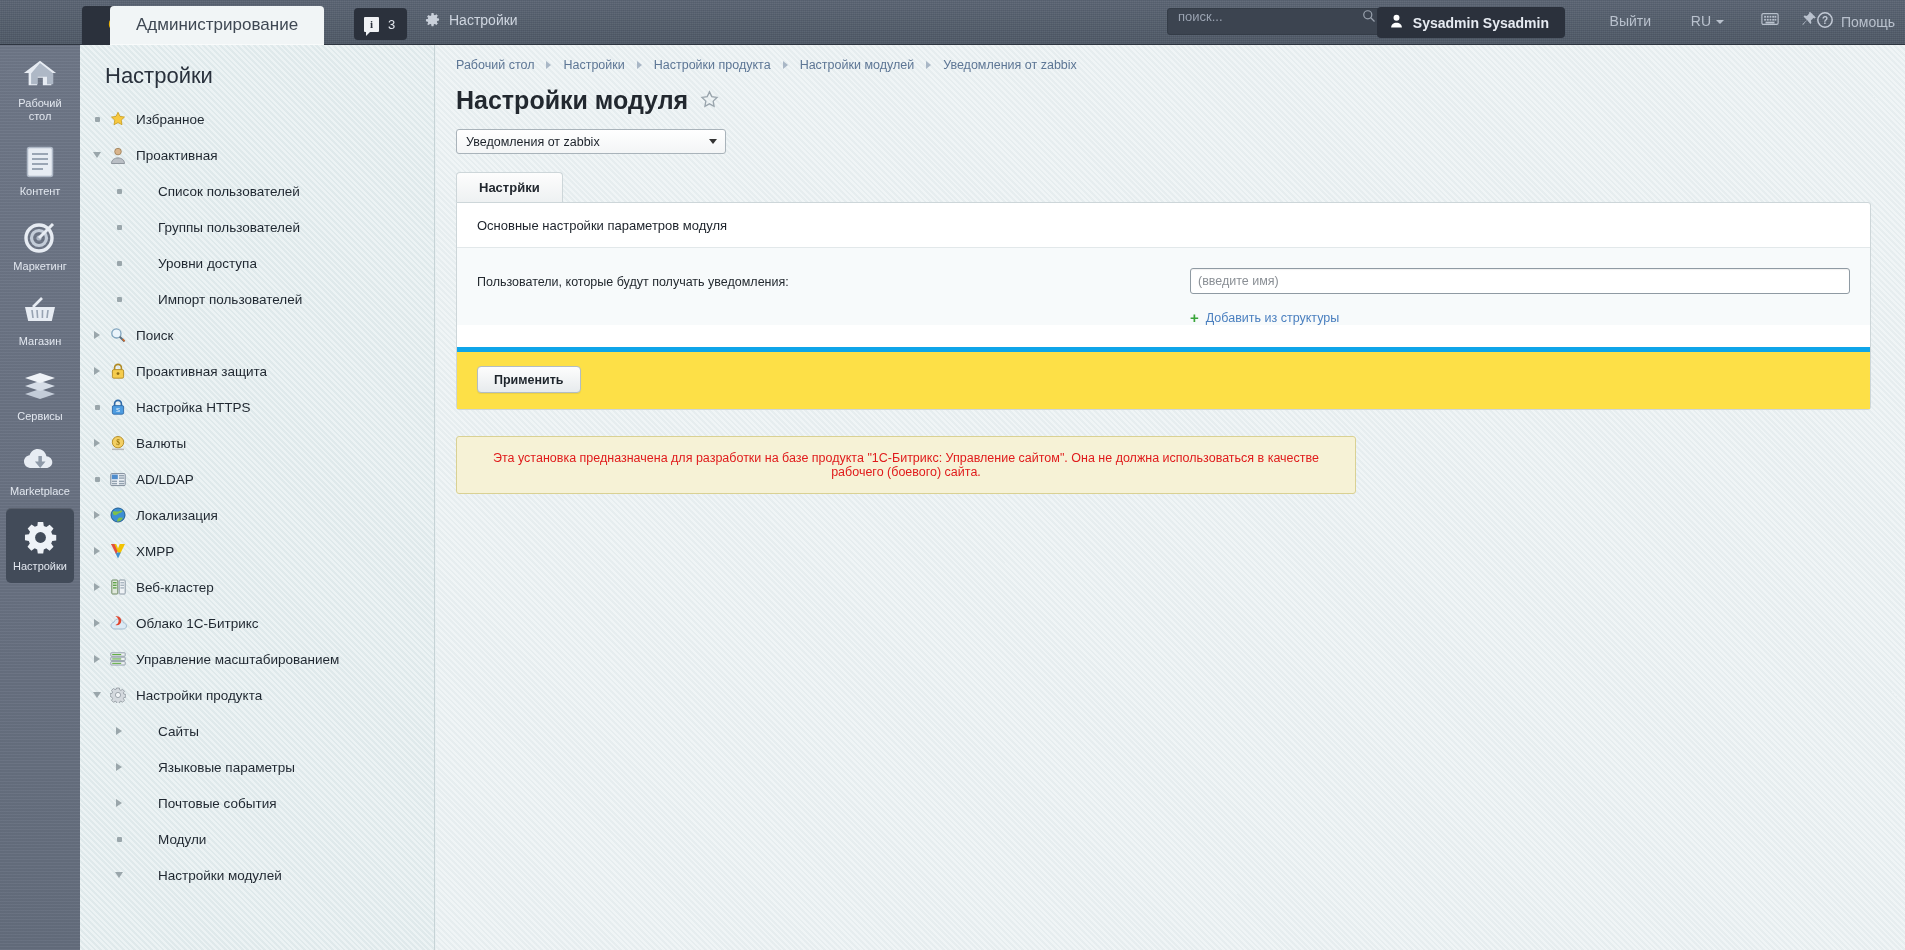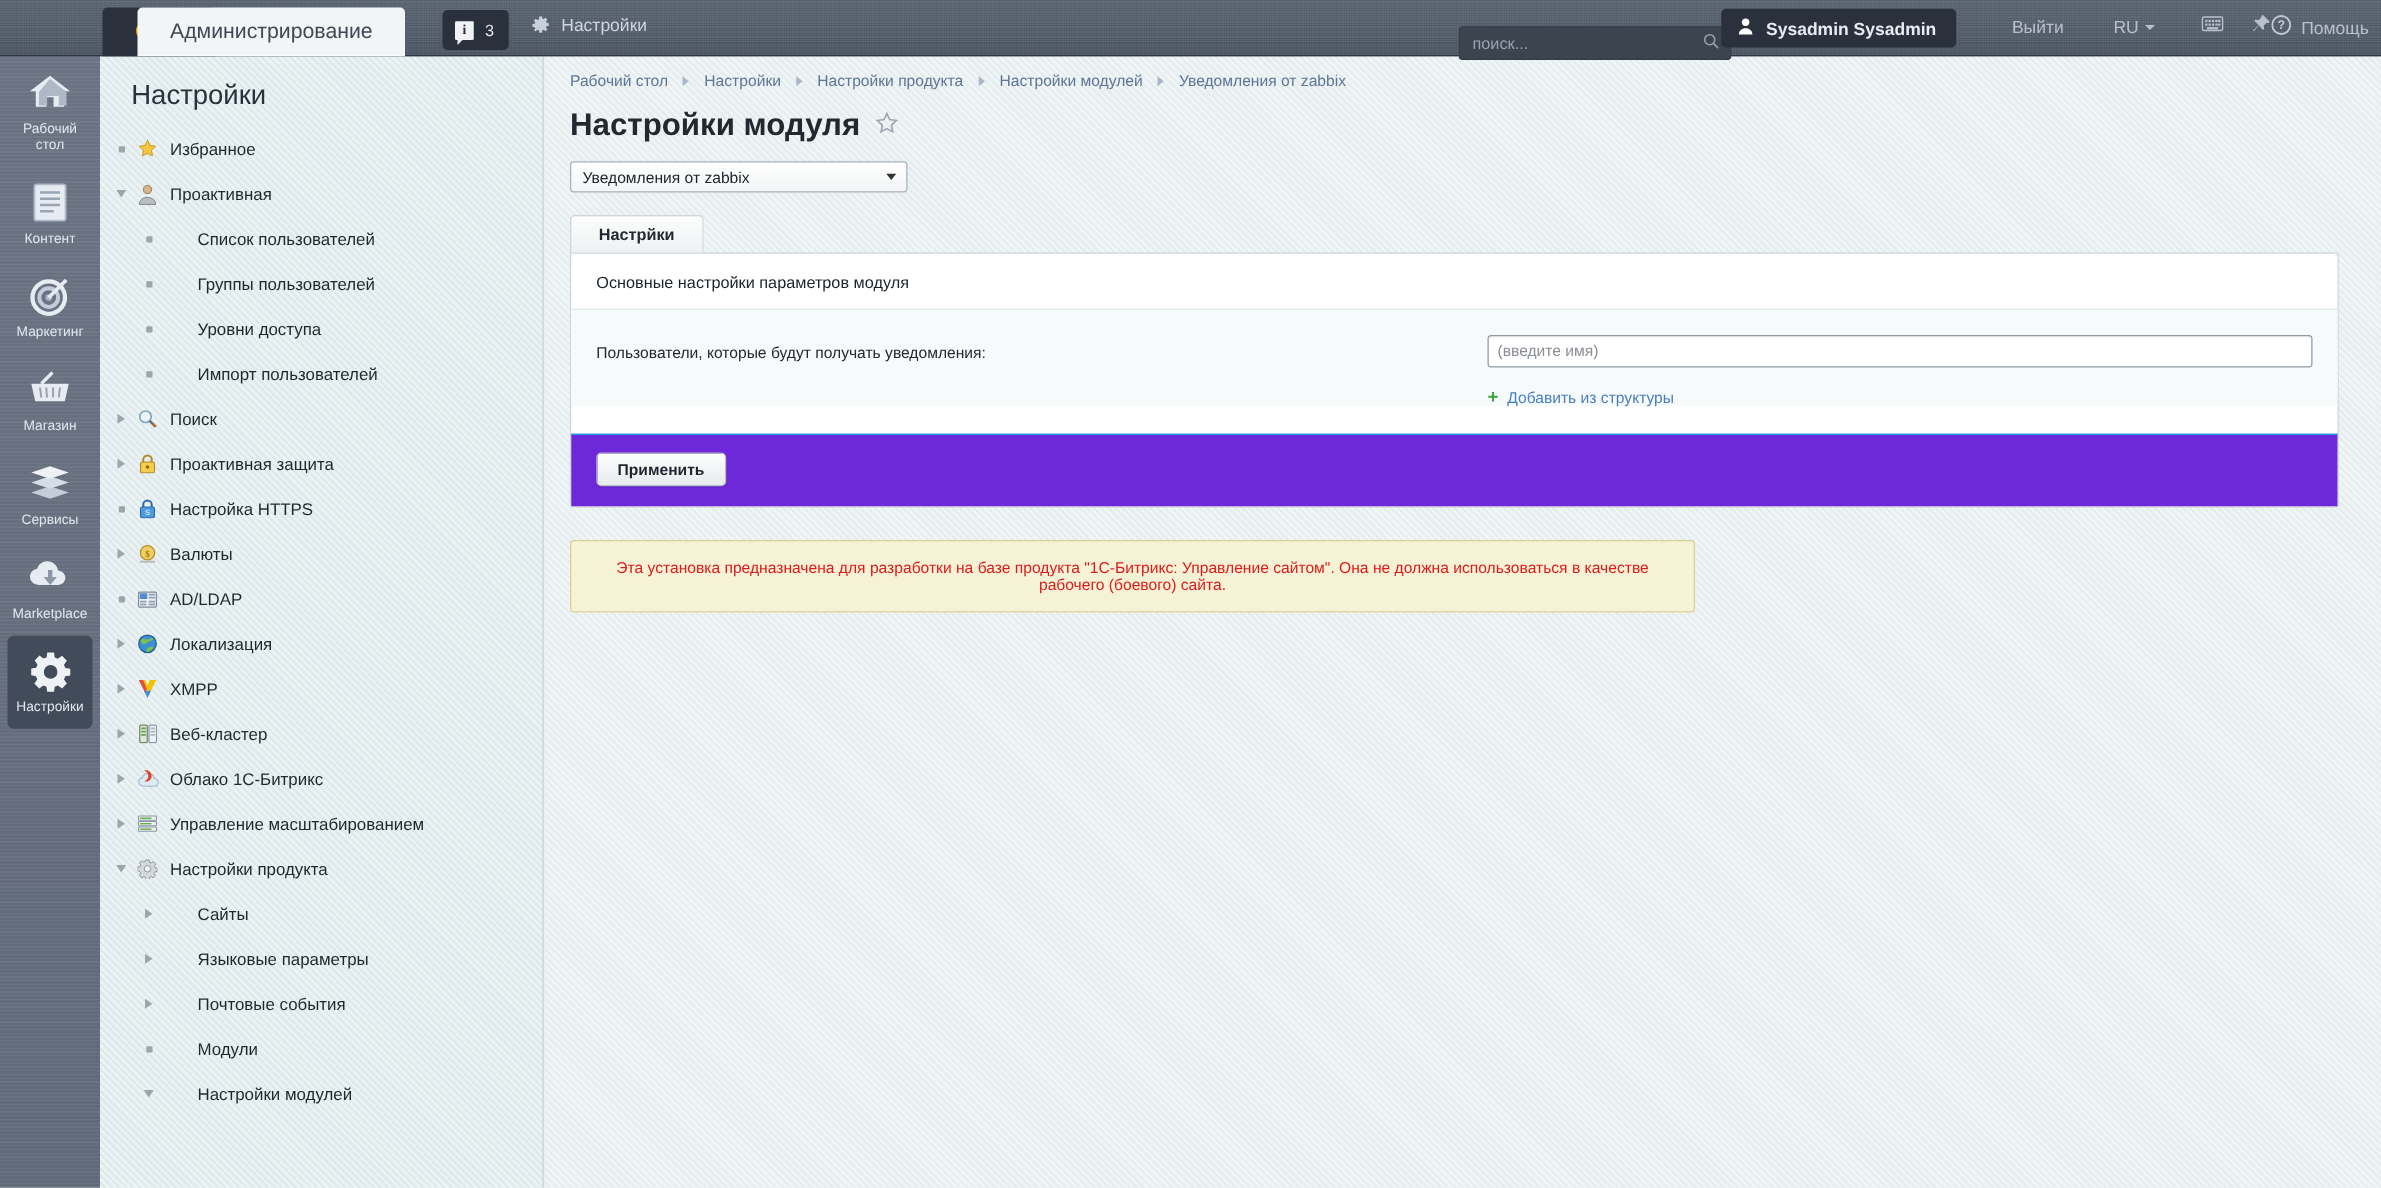--- a/index.html
+++ b/index.html
@@ -81,26 +81,26 @@
     cursor: pointer;
   }
   .gear {
     width: 15px; height: 15px;
     display: inline-block;
     position: relative;
   }
   .gear svg { display: block; }
 
   .tb-search {
-    position: absolute; right: 520px; top: 21px;
+    position: absolute; right: 520px; top: 8px;
     width: 218px; height: 27px;
     background: #3c4450;
     border: 1px solid #343c47;
     border-radius: 3px;
-    display: flex; align-items: center;
+    display: flex; align-items: flex-start;
   }
   .tb-search input {
     flex: 1;
     background: transparent; border: 0; outline: 0;
     color: #c3cad6;
     font-size: 13px;
     padding: 0 8px 0 10px;
     font-family: inherit;
   }
   .tb-search input::placeholder { color: #9aa3b1; }
@@ -332,22 +332,22 @@
     margin-top: 17px;
     font-size: 12.5px;
     color: #4a7fbf;
     cursor: pointer;
   }
   .plus {
     color: #3aa53a; font-weight: bold; font-size: 15px;
     line-height: 10px;
   }
   .form-foot {
-    background: #6d28d9;
-    border-top: 1px solid #0ea5e9;
+    background: #fde047;
+    border-top: 5px solid #0ea5e9;
     margin-top: 22px;
     padding: 14px 0 16px 20px;
   }
   .btn-apply {
     height: 27px;
     padding: 0 16px;
     font-size: 12.5px; font-weight: bold;
     color: #1e252c;
     background: linear-gradient(#fdfdfd, #e7ebed);
     border: 1px solid #b3bdc3;

